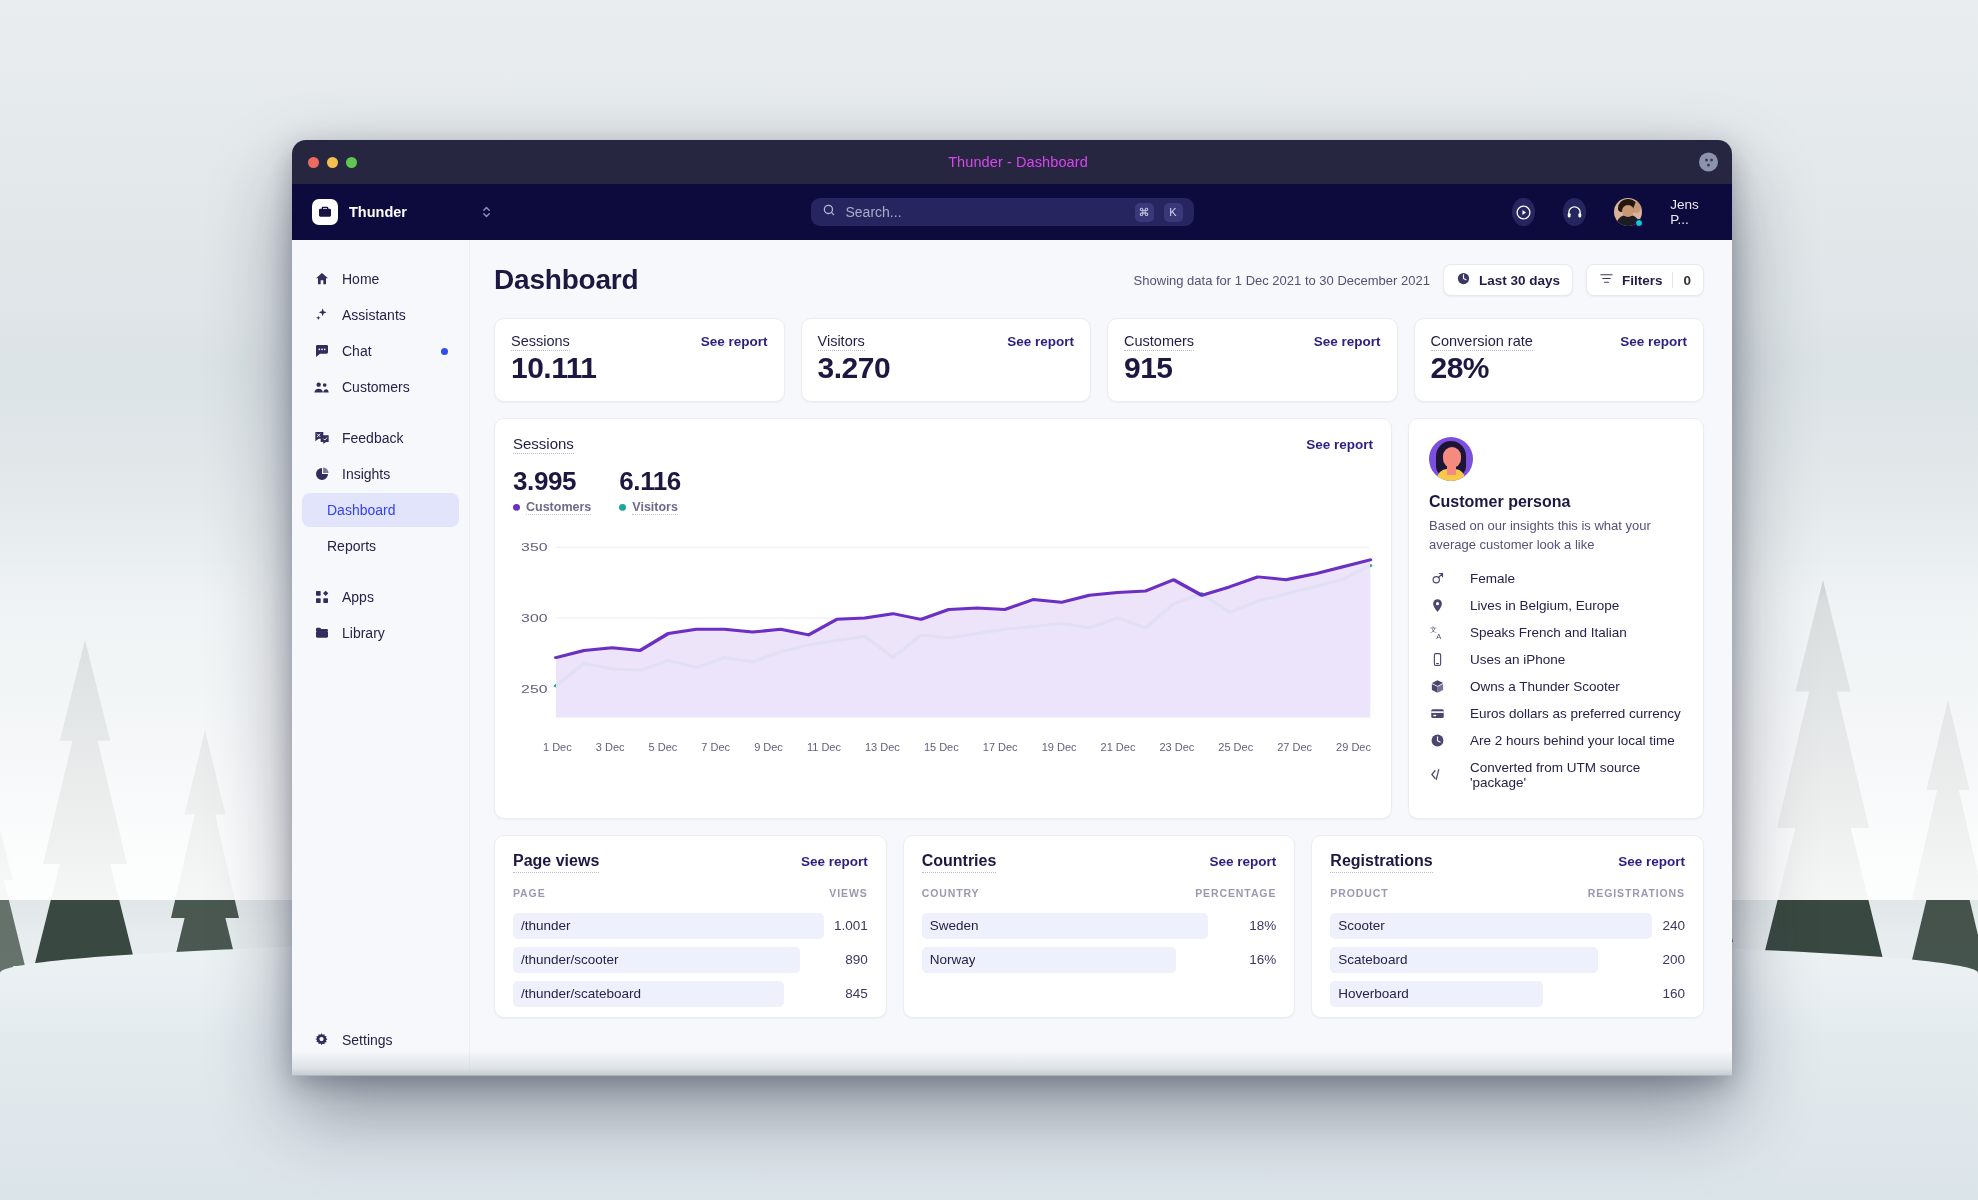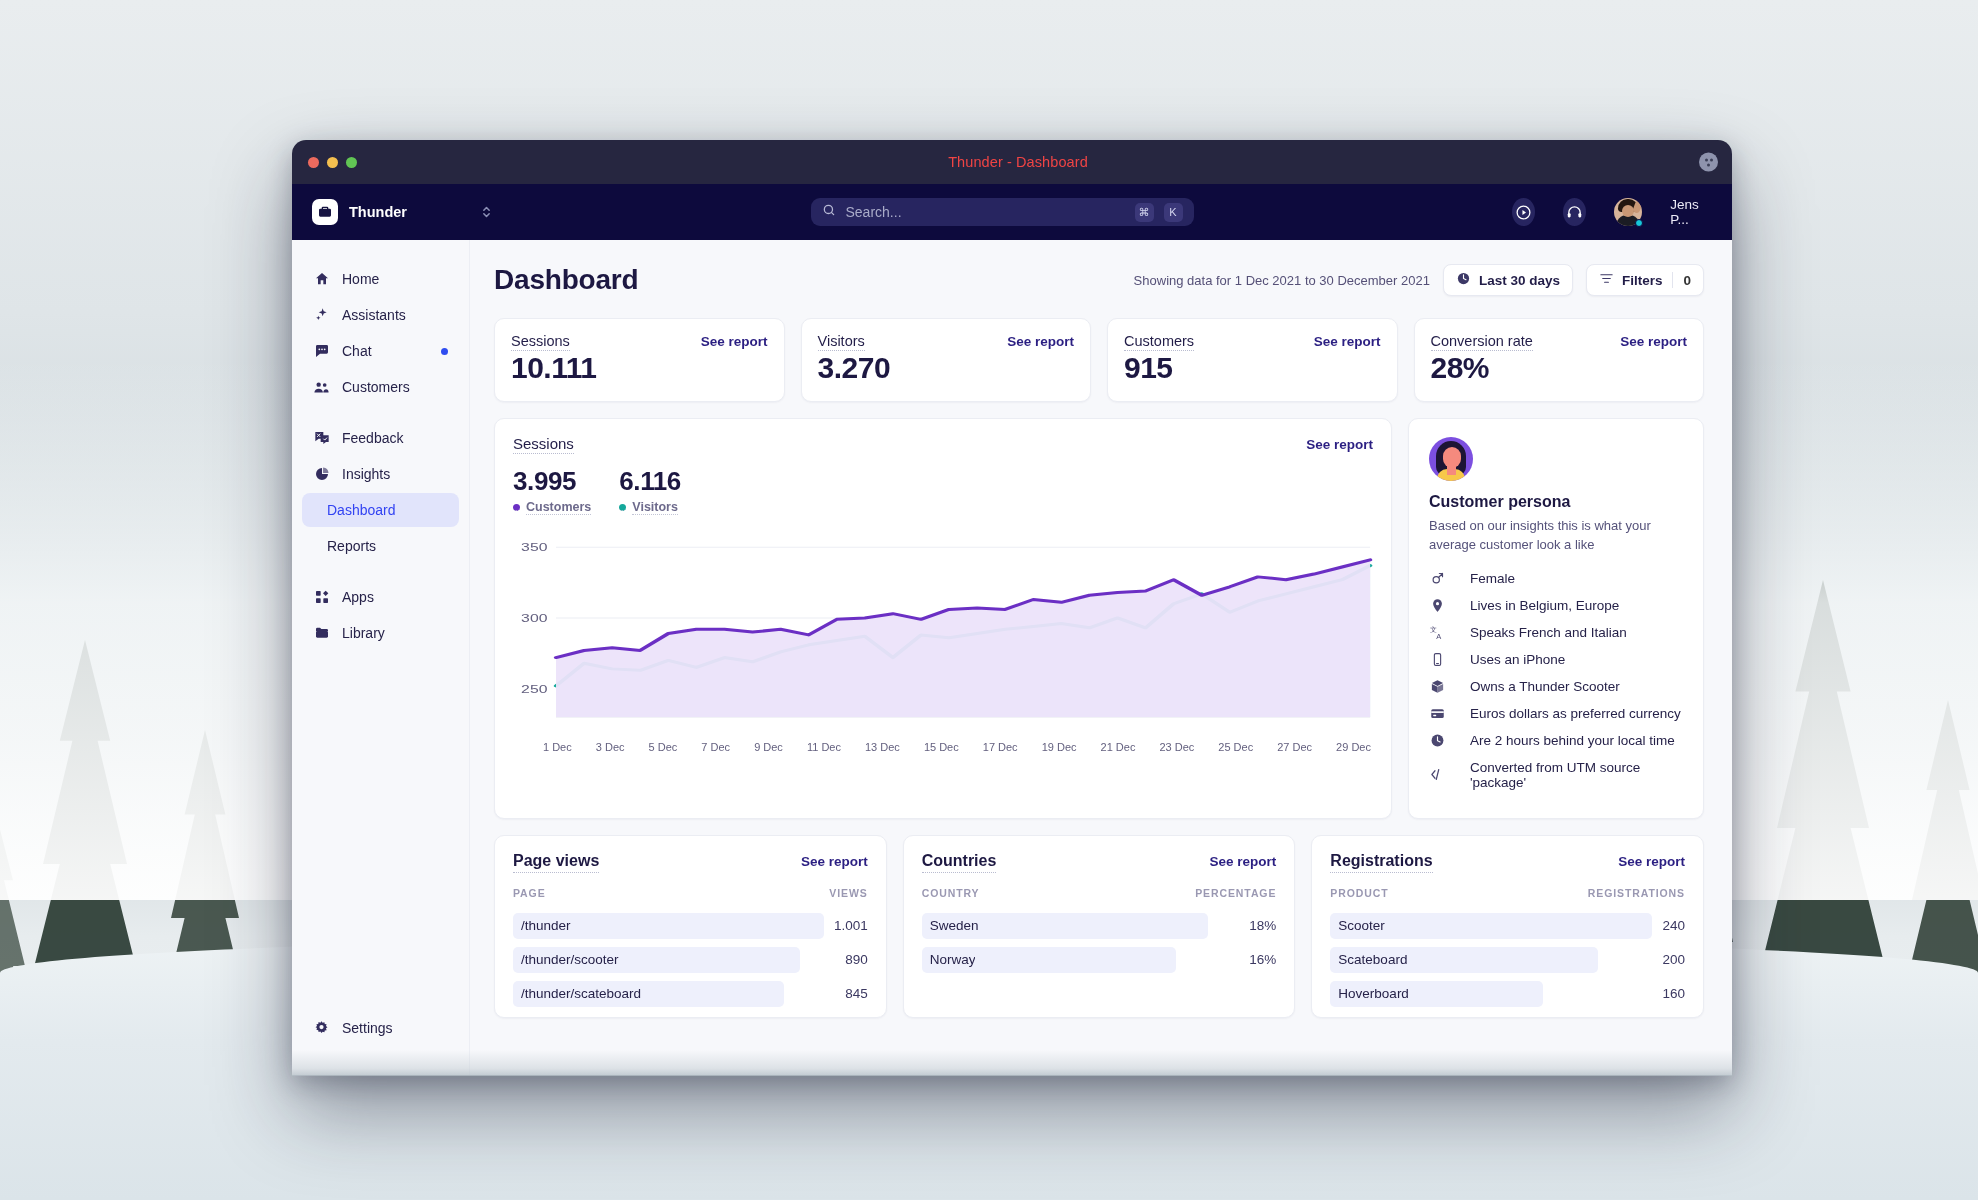--- a/index.html
+++ b/index.html
@@ -46,21 +46,21 @@
   }
   .titlebar {
     height: 44px; background: #262640; flex: 0 0 44px;
     display: flex; align-items: center; position: relative;
   }
   .traffic { display:flex; gap:8px; padding-left: 16px; }
   .dotb { width: 11px; height: 11px; border-radius: 50%; }
   .dotb.r { background:#ec6a5e; } .dotb.y { background:#f4bf4f; } .dotb.g { background:#61c554; }
   .wintitle {
     position:absolute; left:12px; right:0; text-align:center;
-    font-size: 14.5px; color:#ef4444; letter-spacing:.1px;
+    font-size: 14.5px; color:#d946ef; letter-spacing:.1px;
   }
   .winextra {
     position:absolute; right:14px; top:50%; transform:translateY(-50%);
     width:19px; height:19px; border-radius:50%; background:#8e93ad;
     display:flex; align-items:center; justify-content:center;
   }
   .winextra i { display:block; width:3px;height:3px;border-radius:50%;background:#3b3f57; }
   .winextra .row { display:flex; gap:2px; }
 
   
@@ -115,21 +115,21 @@
     display:flex; align-items:center; gap:12px;
     height:34px; padding: 0 11px; border-radius:8px;
     color:#262249; font-size:14px; position:relative; margin-bottom:2px;
   }
   .navitem .ico { width:17px; height:17px; display:flex; align-items:center; justify-content:center; color:#3b3566; flex:0 0 17px; }
   .navitem.sub { padding-left: 25px; font-size:14px; }
   .navitem.active { background:#e1e4fb; color:#3243f2; font-weight:500; }
   .navdot { position:absolute; right:11px; width:7px;height:7px;border-radius:50%; background:#2f4df0; }
   .navgap { height: 15px; }
   .navspacer { flex:1; }
-  .settingswrap { padding-bottom: 28px; }
+  .settingswrap { padding-bottom: 16px; }
 
   
   .main { flex:1; padding: 24px 28px 0 24px; overflow:hidden; min-width:0; }
   .mainhead { display:flex; align-items:center; gap:14px; margin-bottom: 22px; }
   .pagetitle { font-size:28px; font-weight:700; color:#1d1842; letter-spacing:-.2px; }
   .headright { margin-left:auto; display:flex; align-items:center; gap:13px; }
   .showing { font-size:13px; color:#555077; }
   .pill {
     height:32px; background:#fff; border-radius:8px; border:1px solid #e7e9f1;
     display:flex; align-items:center; gap:8px; padding: 0 12px;

